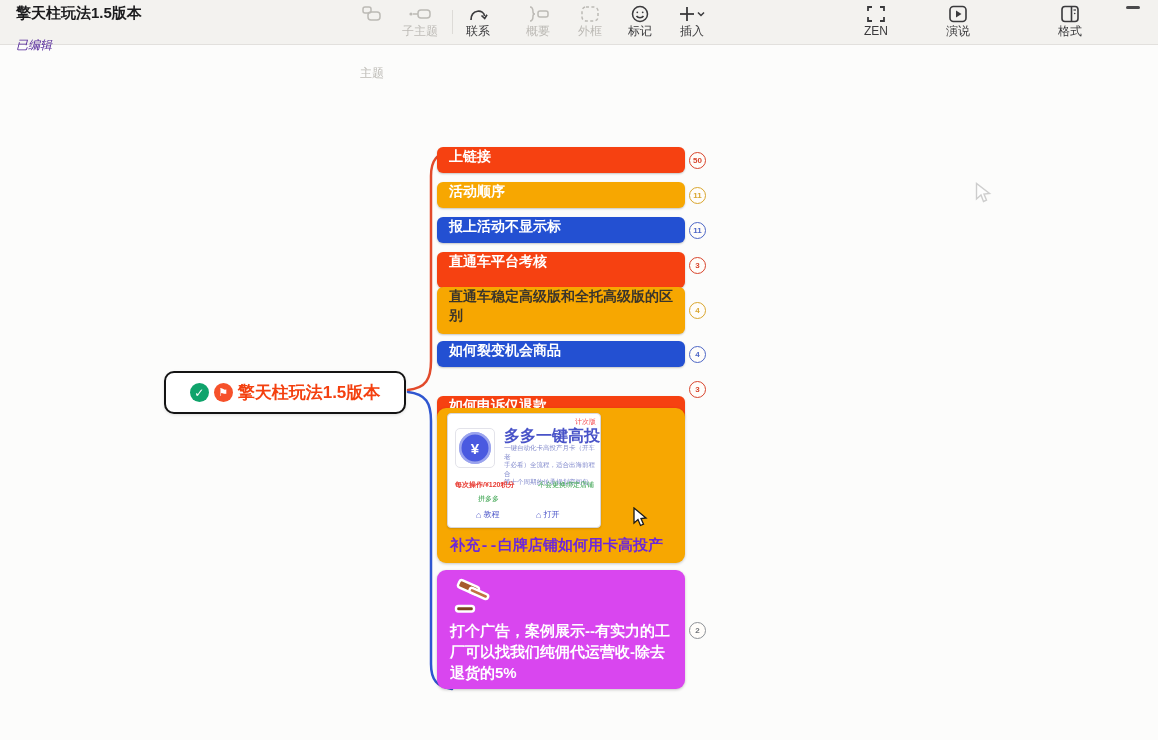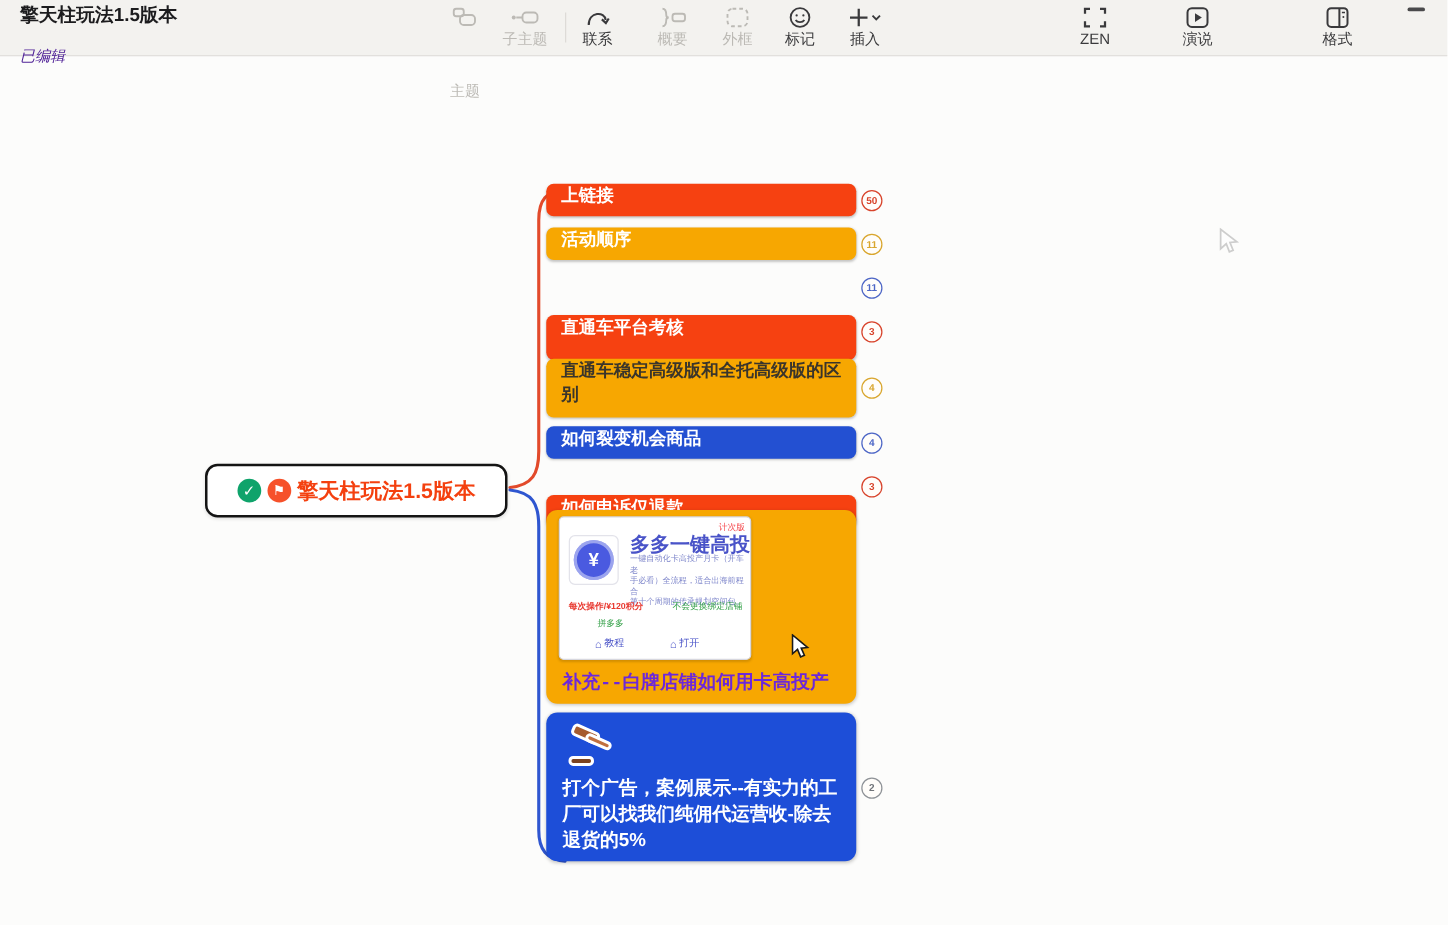--- a/index.html
+++ b/index.html
@@ -79,21 +79,21 @@
                line-height:8.5px; color:#8189cc;}
   .shot-price { position:absolute; left:7px; top:66px; font-size:7px; font-weight:bold; color:#e8382f;}
   .shot-note  { position:absolute; right:6px; top:66px; font-size:7px; color:#2f9e44;}
   .shot-platform { position:absolute; left:30px; top:80px; font-size:7px; color:#2f9e44;}
   .shot-btn { position:absolute; top:95px; font-size:8px; color:#4953c8; display:flex;
               align-items:center; gap:2px; cursor:pointer;}
   .shot-btn .house { font-size:9px; }
 
   
   .ad-node { position:absolute; left:437px; top:525px; width:248px; height:119px;
-             background:#1d4ed8; border-radius:9px; box-shadow:0 1px 3px rgba(0,0,0,.22);
+             background:#d946ef; border-radius:9px; box-shadow:0 1px 3px rgba(0,0,0,.22);
              cursor:pointer;}
   .ad-node .ad-text { position:absolute; left:13px; top:50px; width:226px;
                       color:#ffffff; font-size:15px; font-weight:600; line-height:21px;}
   .gavel { position:absolute; left:15px; top:8px; }
 
   .cursor-abs { position:absolute; pointer-events:none; }
 </style>
 </head>
 <body>
 
@@ -227,20 +227,23 @@
       <span class="mini-ic ic-check">✓</span>
       <span class="mini-ic ic-flag">⚑</span>
       <span class="root-label">擎天柱玩法1.5版本</span>
     </div>
 
     <div class="branch bg-red" style="top:102px; height:26px;">
       <span>上链接</span>
       </div>
     <div class="branch bg-amber" style="top:137px; height:26px;">
       <span>活动顺序</span>
+      </div>
+    <div class="branch bg-blue" style="top:172px; height:26px;">
+      <span>报上活动不显示标</span>
       </div>
     <div class="branch bg-red" style="top:207px; height:36px;">
       <span>直通车平台考核</span>
       </div>
     <div class="branch bg-amber dark-text" style="top:242px; height:47px;">
       <span>直通车稳定高级版和全托高级版的区别</span>
       </div>
     <div class="branch bg-blue" style="top:296px; height:26px;">
       <span>如何裂变机会商品</span>
       </div>

